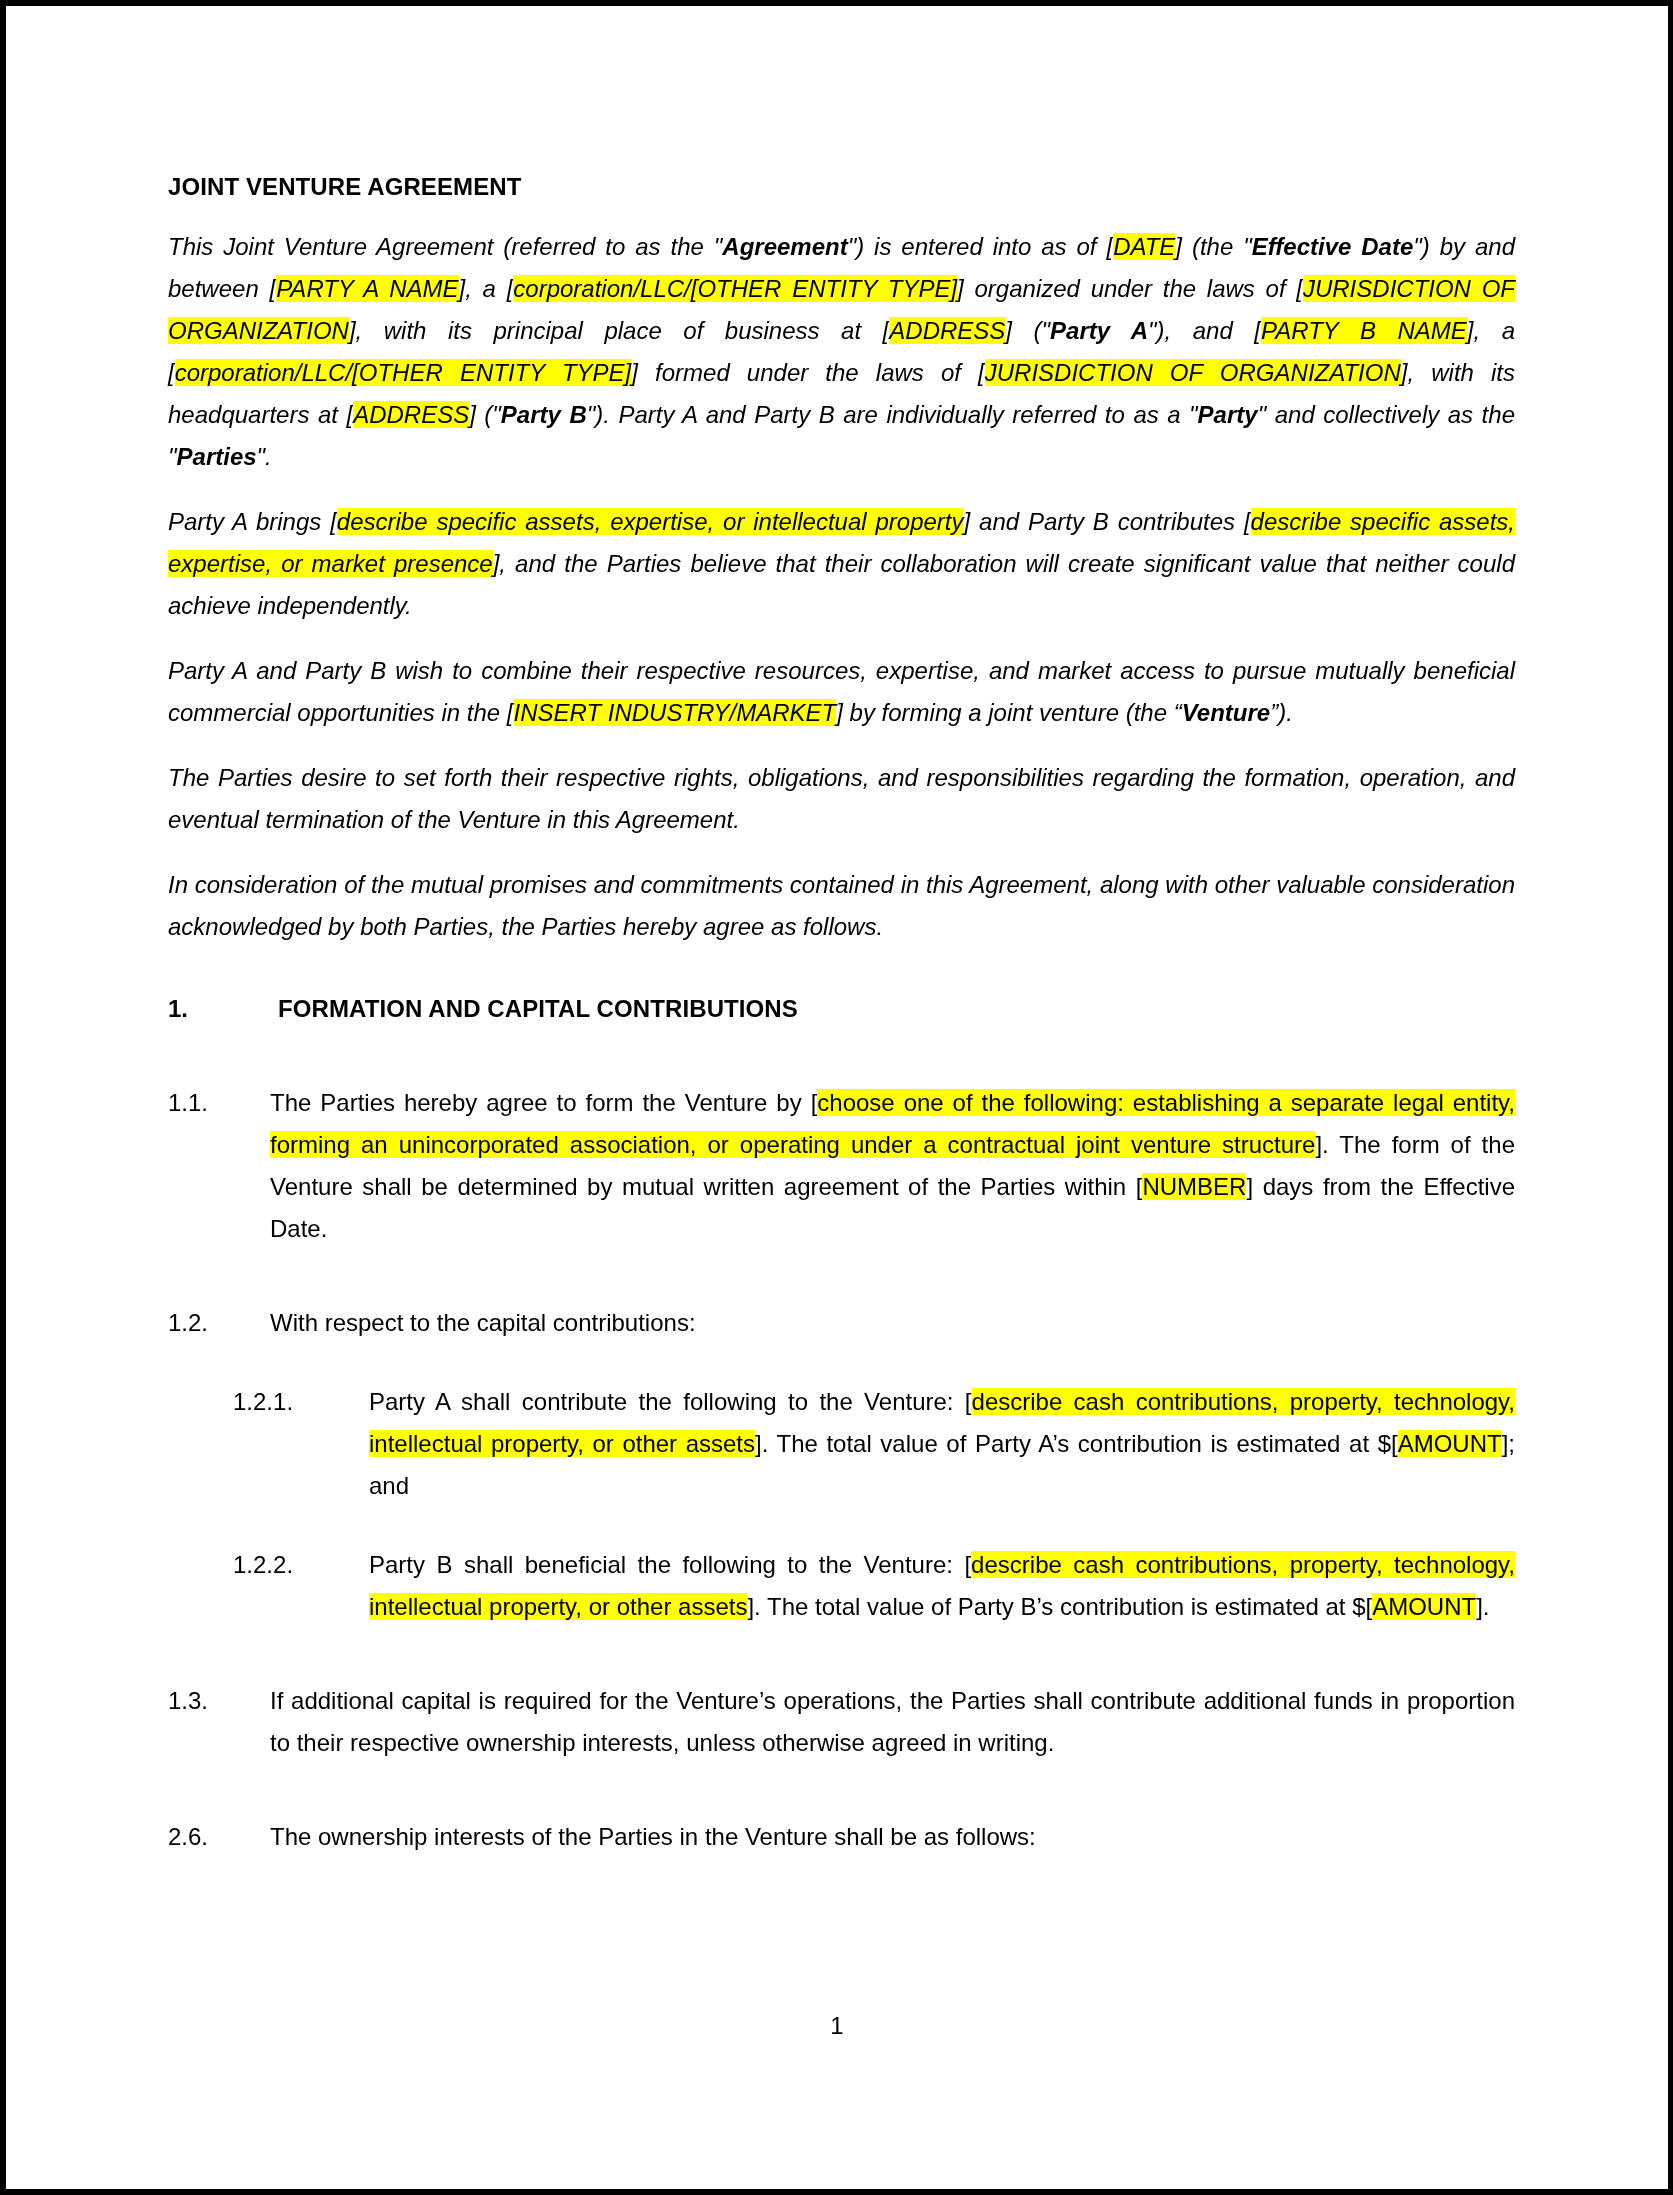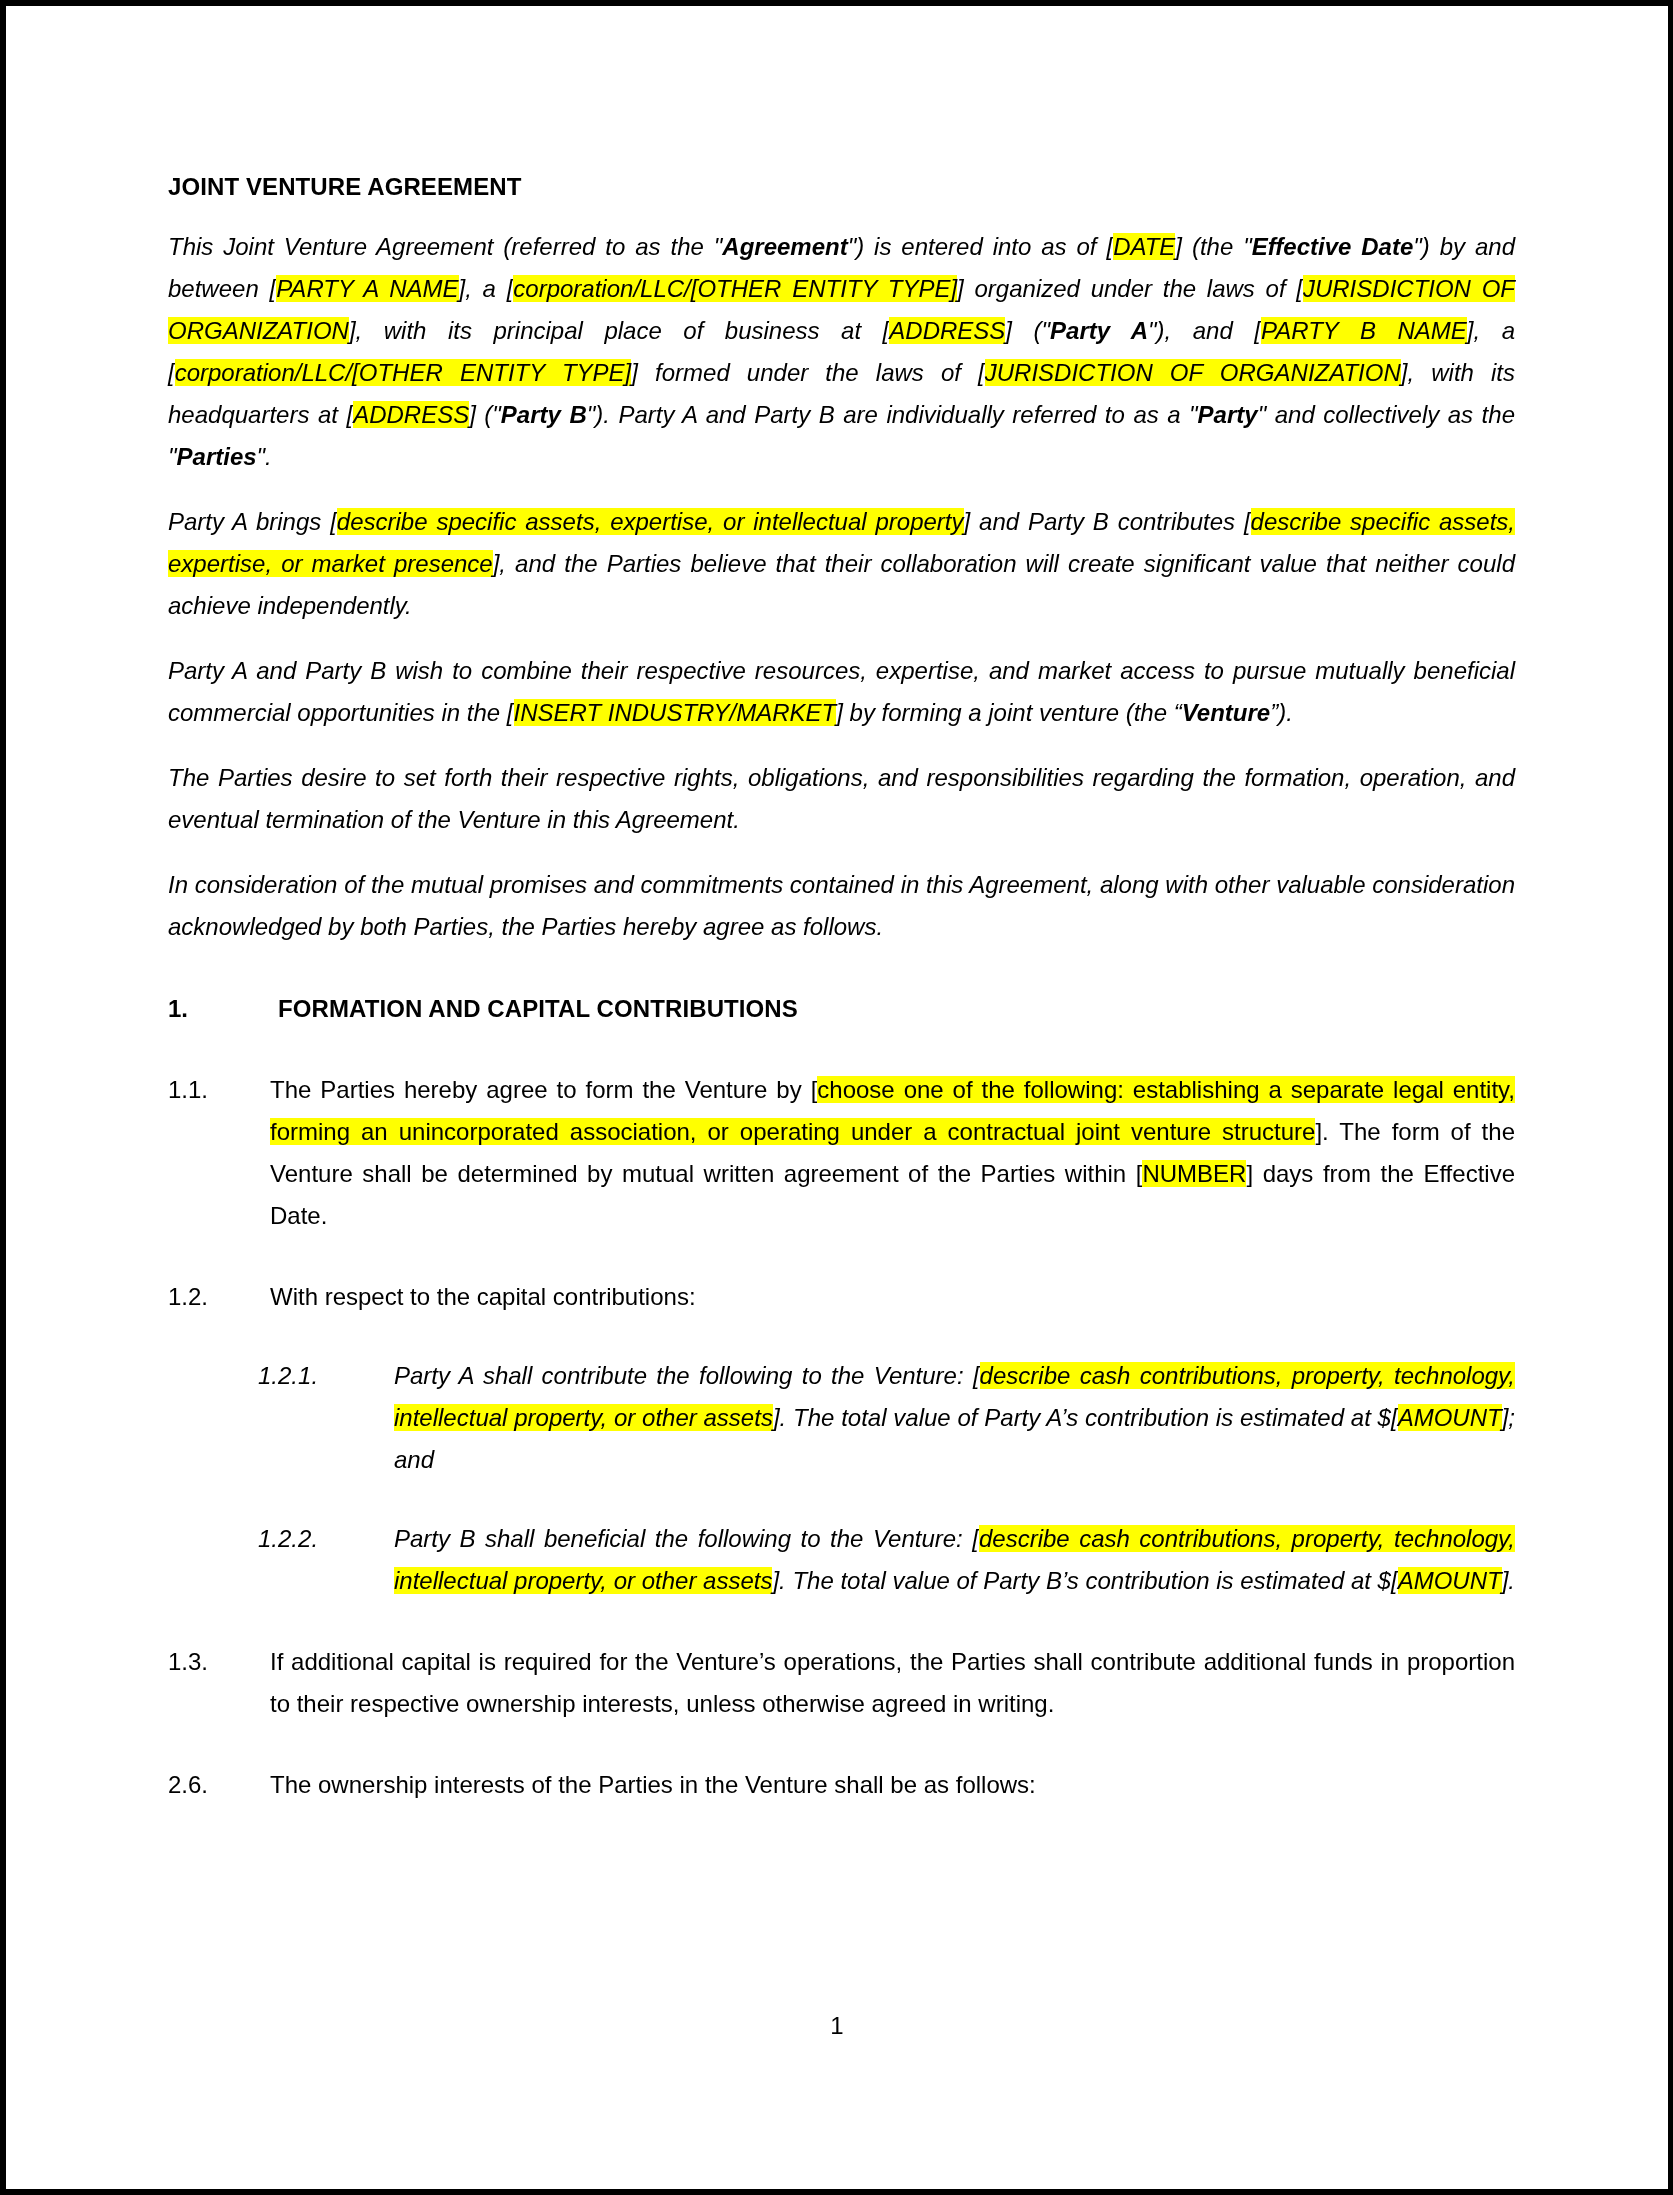--- a/index.html
+++ b/index.html
@@ -72,37 +72,36 @@
   .sec-heading .body {
     flex: 1 1 auto;
     letter-spacing: 0.1px;
   }
 
   
   .clause {
     display: flex;
     font-size: 24px;
     line-height: 42px;
-    margin-top: 39px;
+    margin-top: 52px;
   }
   .clause .num {
     width: 102px;
     flex: 0 0 102px;
   }
   .clause .body {
     flex: 1 1 auto;
     text-align: justify;
     text-justify: inter-word;
   }
 
   
   .clause.lvl3 {
-    margin-left: 90px;
+    margin-left: 65px;
     margin-top: 37px;
-    font-style: italic;
   }
   .clause.lvl3 .num {
     width: 136px;
     flex: 0 0 136px;
   }
 
   
   .hl {
     background-color: #ffff00;
     box-decoration-break: clone;

